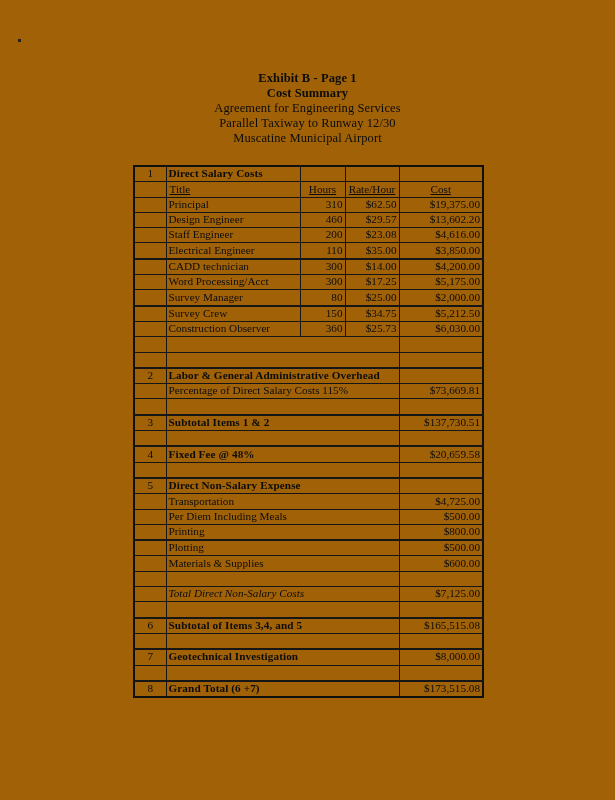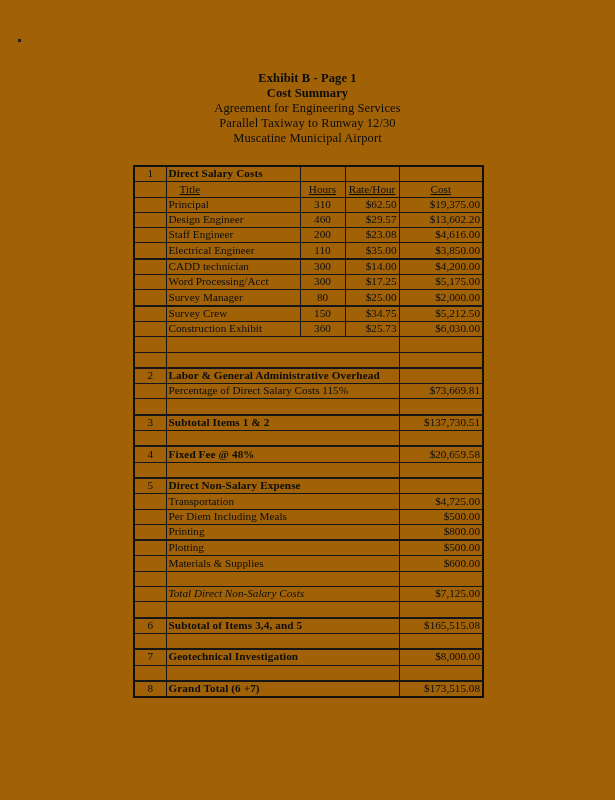--- a/index.html
+++ b/index.html
@@ -59,26 +59,26 @@
     padding: 0 2px;
     height: 14.3px;
     font-size: 11.2px;
     line-height: 1.05;
     overflow: hidden;
     white-space: nowrap;
     vertical-align: middle;
   }
   td.num   { text-align: center; }
   td.desc  { text-align: left; padding-left: 3px; }
-  td.hours { text-align: center; }
+  td.hours { text-align: right; }
   td.rate  { text-align: right; padding-right: 3px; }
   td.cost  { text-align: right; padding-right: 3px; }
   tr.section td.desc { font-weight: bold; letter-spacing: 0.1px; }
   tr.colhead td span { text-decoration: underline; }
-  tr.colhead td.desc span { padding-left: 11px; }
+  tr.colhead td.desc span { padding-left: 1px; }
   tr.colhead td.hours,
   tr.colhead td.rate,
   tr.colhead td.cost { text-align: center; }
   tr.total-italic td.desc { font-style: italic; }
   tr.thick td { border-top-width: 2px; }
 </style>
 </head>
 <body>
 
 <div class="page">
@@ -167,21 +167,21 @@
         </tr>
         <tr class="detail thick">
           <td class="num"><span></span></td>
           <td class="desc"><span>Survey Crew</span></td>
           <td class="hours"><span>150</span></td>
           <td class="rate"><span>$34.75</span></td>
           <td class="cost"><span>$5,212.50</span></td>
         </tr>
         <tr class="detail">
           <td class="num"><span></span></td>
-          <td class="desc"><span>Construction Exhibit</span></td>
+          <td class="desc"><span>Construction Observer</span></td>
           <td class="hours"><span>360</span></td>
           <td class="rate"><span>$25.73</span></td>
           <td class="cost"><span>$6,030.00</span></td>
         </tr>
         <tr class="blank">
           <td class="num"><span></span></td>
           <td class="desc" colspan="3"><span></span></td>
           <td class="cost"><span></span></td>
         </tr>
         <tr class="blank">

